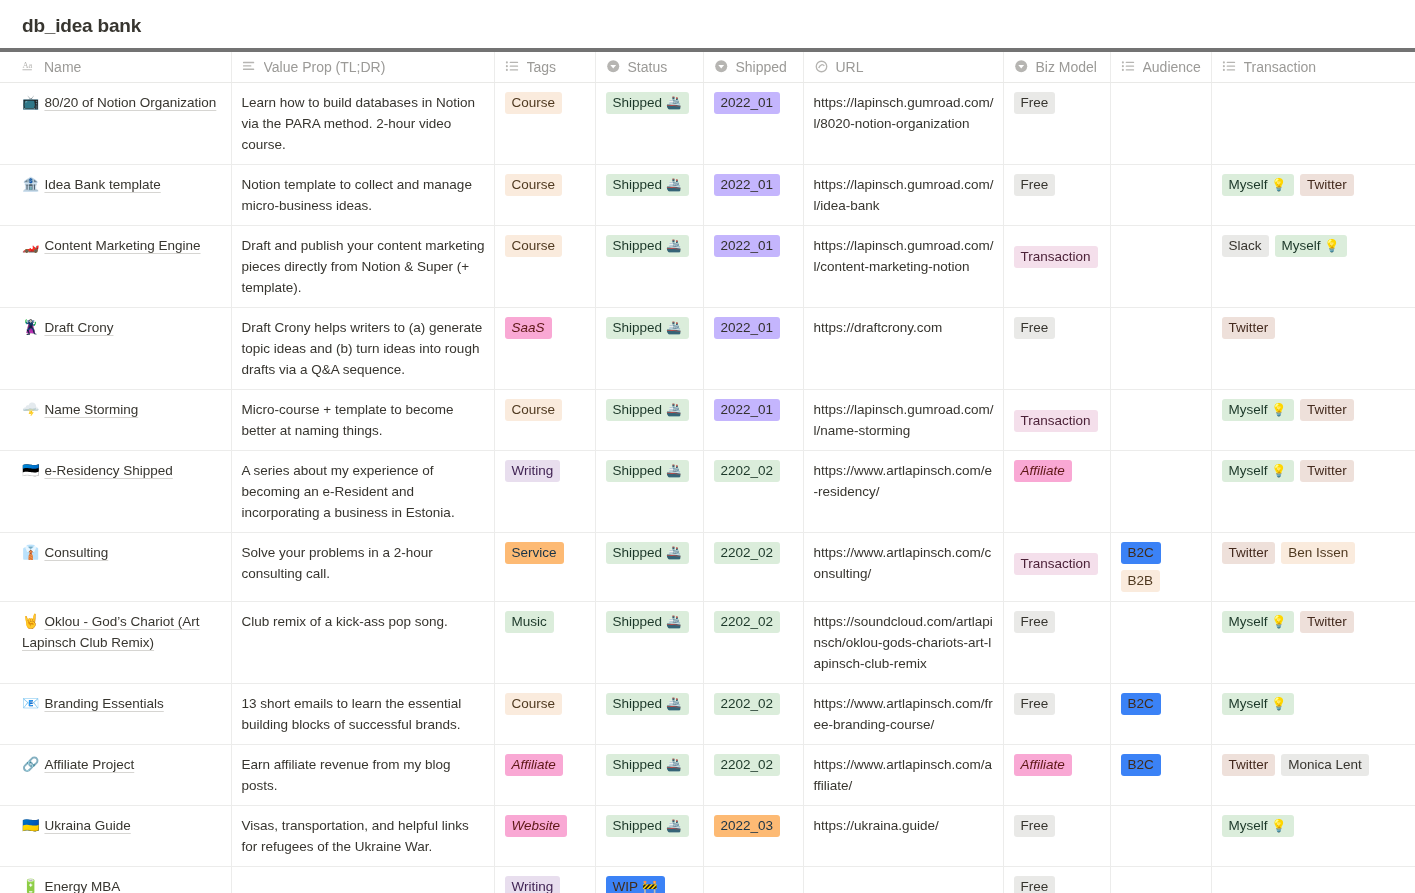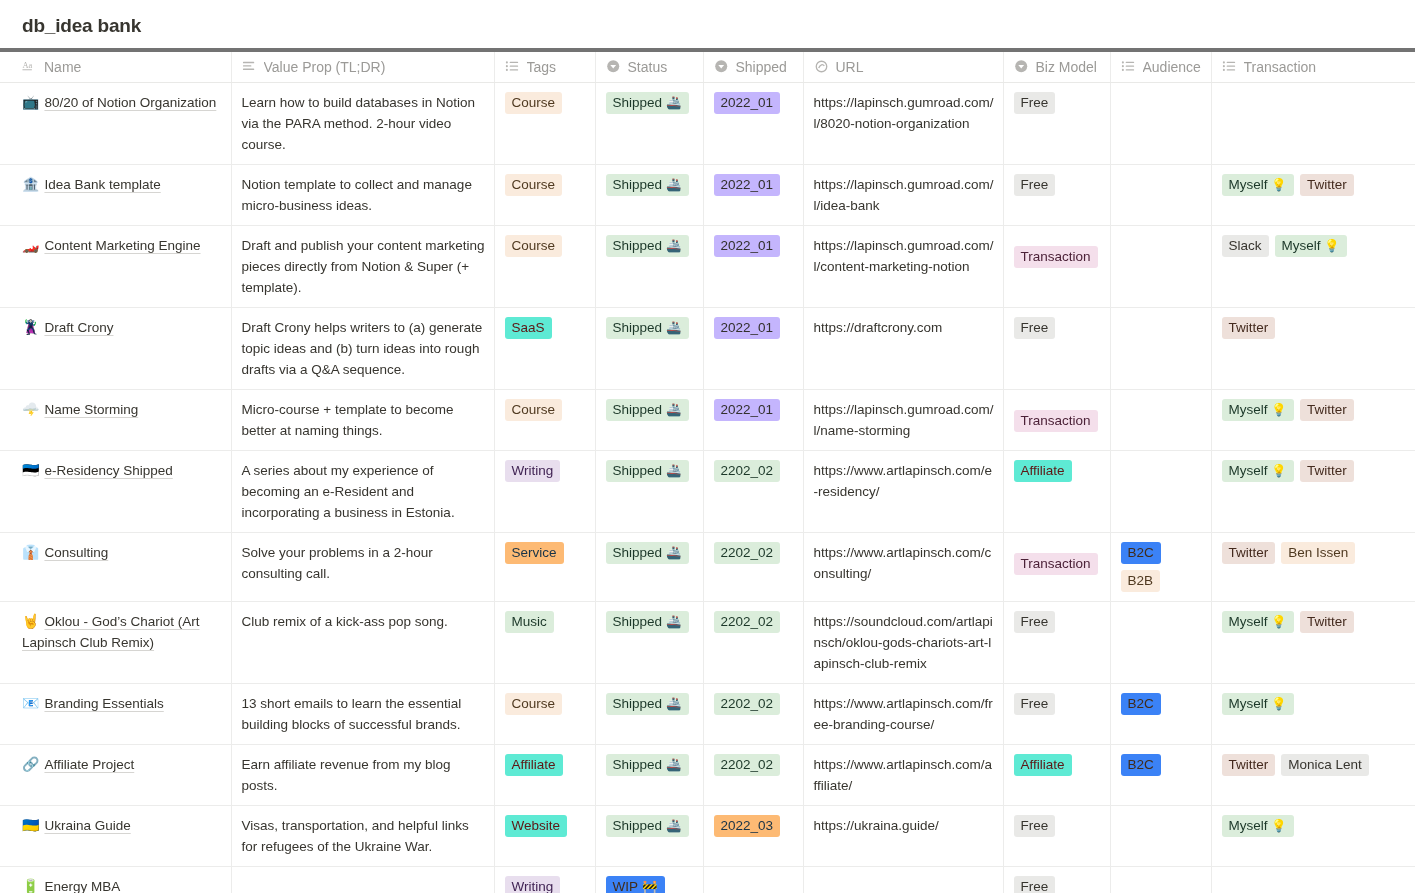--- a/index.html
+++ b/index.html
@@ -110,21 +110,21 @@
     white-space: nowrap;
     max-width: 100%;
   }
   .pill .em { font-family: "DejaVu Sans", sans-serif; font-size: 12.5px; }
 
   
   .p-orange { background:#faebdd; color:#503a21; }
   .p-green  { background:#dbeddb; color:#1c3829; }
   .p-gray   { background:#c4b5fd; color:#32302c; }
   .p-pink   { background:#f4dfeb; color:#4c2238;margin-top:11px; }
-  .p-red    { background:#5eead4; color:#5d1715; }
+  .p-red    { background:#f9a8d4; color:#5d1715;font-style:italic; }
   .p-purple { background:#e8deee; color:#412454; }
   .p-blue   { background:#fdba74; color:#183347; }
   .p-brown  { background:#eee0da; color:#442a1e; }
   .p-yellow { background:#3b82f6; color:#402c1b; }
   .p-default{ background:#e9e9e7; color:#37352f; }
 </style>
 </head>
 <body>
 
 <div id="app">

